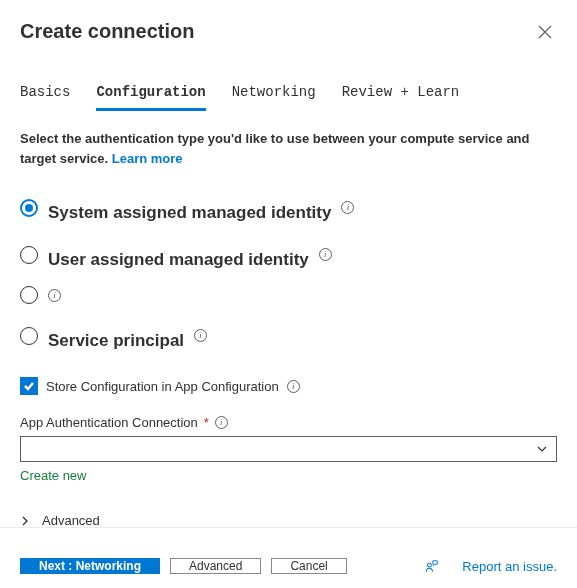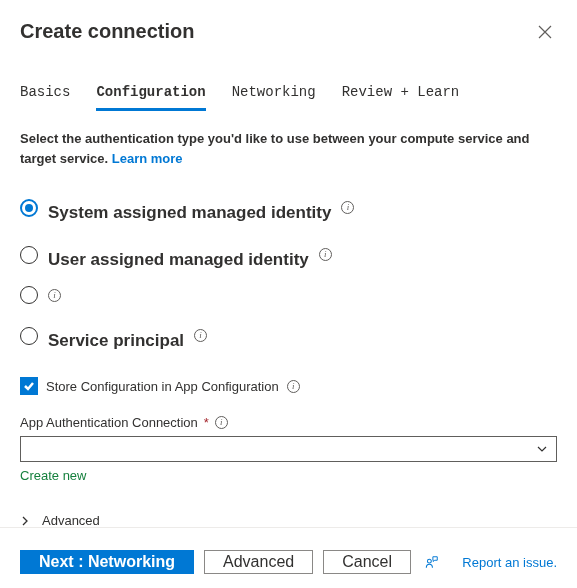--- a/index.html
+++ b/index.html
@@ -128,23 +128,23 @@
     }
     .advanced-row svg { width: 10px; height: 10px; }
     .footer-sep { border-top: 1px solid #edebe9; position: absolute; left:0; right:0; bottom: 60px; }
     .footer {
       position: absolute;
       bottom: 0; left: 0; right: 0;
       padding: 14px 20px;
       display: flex; align-items: center; gap: 10px;
     }
     .btn {
-      height: 24px;
+      height: 16px;
       padding: 0 18px;
-      font-size: 16px;
+      font-size: 12px;
       cursor: pointer;
       border: 1px solid #8a8886;
       background: #fff;
       color: #323130;
     }
     .btn.primary {
       background: #0078d4;
       border-color: #0078d4;
       color: #fff;
       font-weight: 600;

